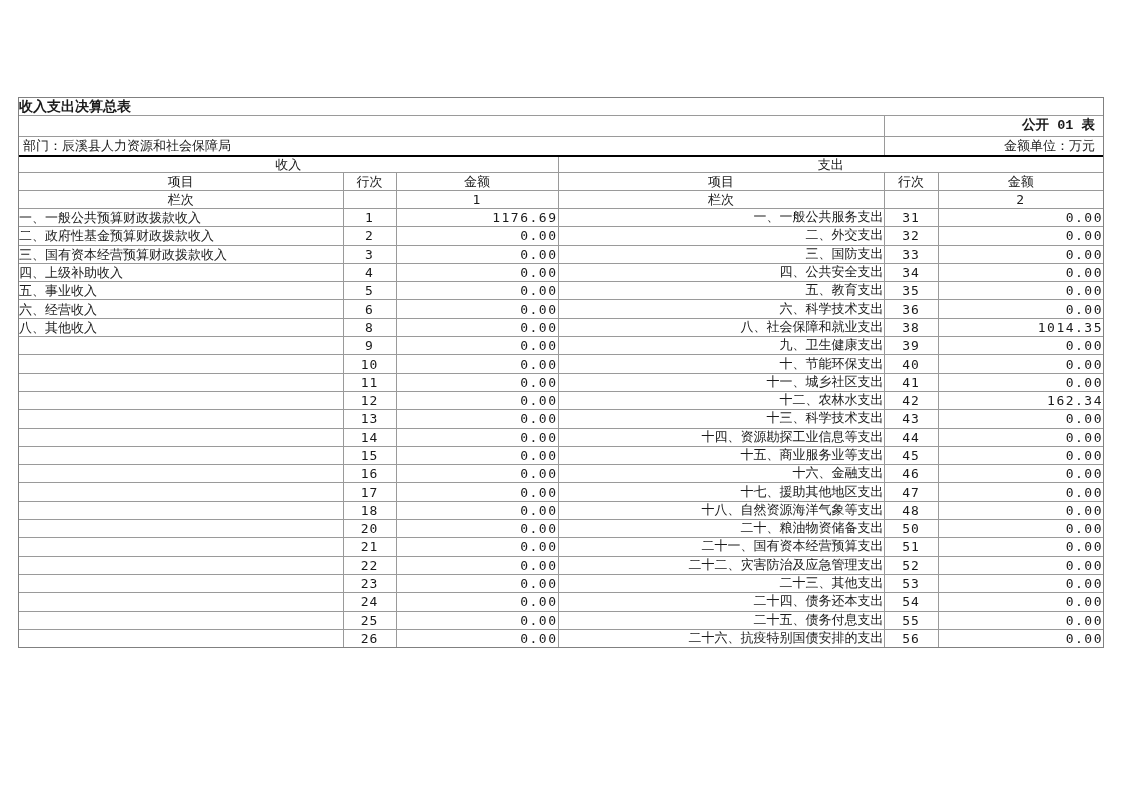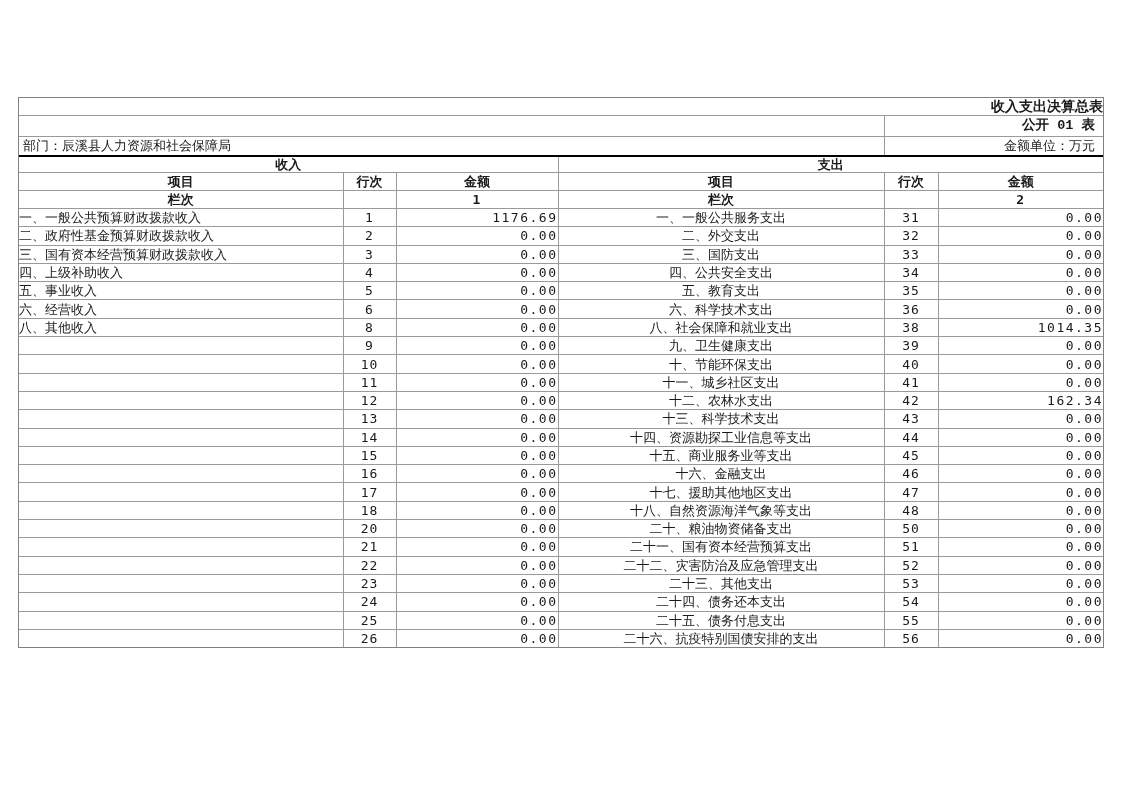--- a/index.html
+++ b/index.html
@@ -14,21 +14,21 @@
   .doc {
     position: absolute; left: 18px; top: 97px; width: 1086px;
     border: 1px solid #808080;
     box-sizing: border-box;
     background: #fff;
   }
 
   
   .title-row {
     height: 17px; line-height: 17px;
-    text-align: right; font-weight: bold; font-size: 14px;
+    text-align: left; font-weight: bold; font-size: 14px;
     border-bottom: 1px solid #9a9a9a;
     overflow: hidden; white-space: nowrap;
   }
   .meta-row { display: flex; border-bottom: 1px solid #9a9a9a; overflow: hidden; }
   .meta-row.code  { height: 20px; line-height: 20px; }
   .meta-row.dept  { height: 18px; line-height: 18px; border-bottom: 2px solid #000; }
   .meta-left  { flex: 1 1 auto; padding-left: 4px; font-size: 13px; white-space: nowrap; overflow: hidden; }
   .meta-right {
     flex: 0 0 219px; width: 219px;
     border-left: 1px solid #9a9a9a;
@@ -48,23 +48,23 @@
   table.grid td {
     border: 1px solid #9a9a9a;
     font-size: 13px;
     height: 17.3px; line-height: 17px;
     padding: 0;
     white-space: nowrap; overflow: hidden;
     background: #fff;
   }
   tr.hrow-sec td { height: 15px; line-height: 15px; }
   tr.hrow td     { height: 17px; line-height: 17px; }
-  td.center { text-align: center; font-weight: bold; }
+  td.center { text-align: center; }
   td.item   { text-align: left; padding-left: 4px; }
-  td.itemr  { text-align: center; padding-left: 5px; }
+  td.itemr  { text-align: right; padding-left: 5px; font-family: Liberation Mono, monospace; }
   td.line   { text-align: center; font-family: "DejaVu Sans Mono", monospace; font-size: 12.5px; letter-spacing: 1px; }
   td.amt    { text-align: right; padding-right: 4px; font-family: "DejaVu Sans Mono", monospace; font-size: 12.5px; letter-spacing: 1.5px; }
 </style>
 </head>
 <body>
 
 <div class="page">
   <div class="doc">
 
     <div class="title-row">收入支出决算总表</div>

